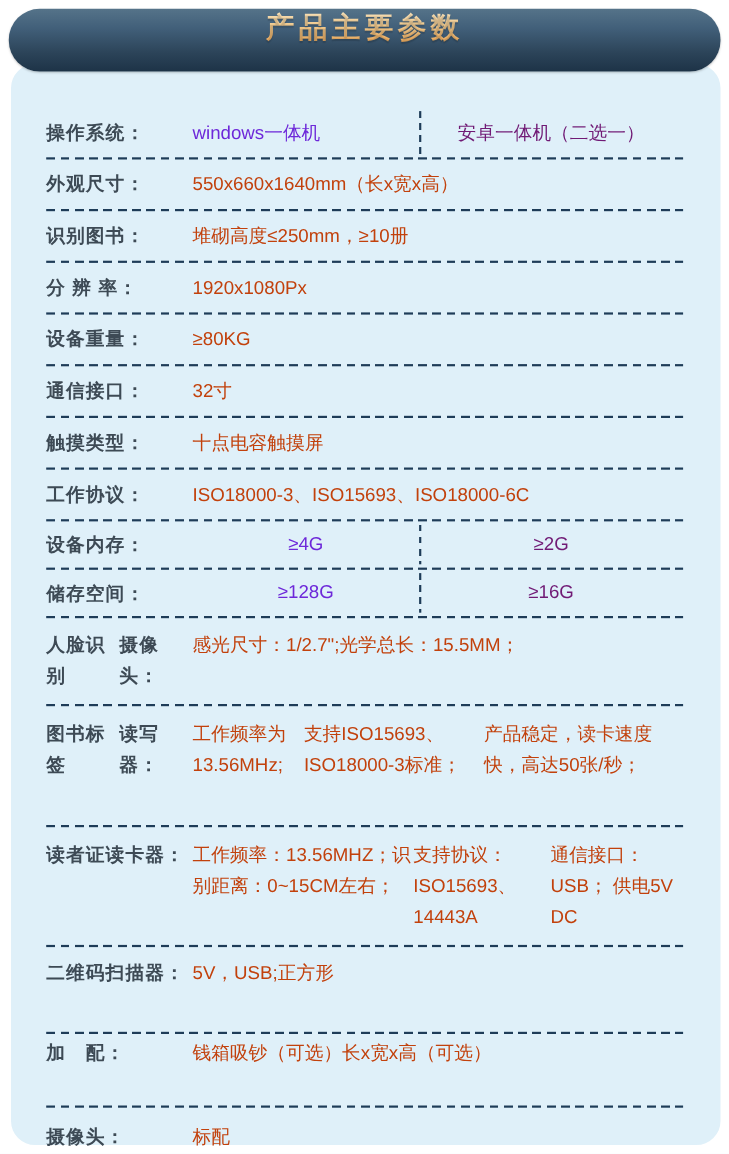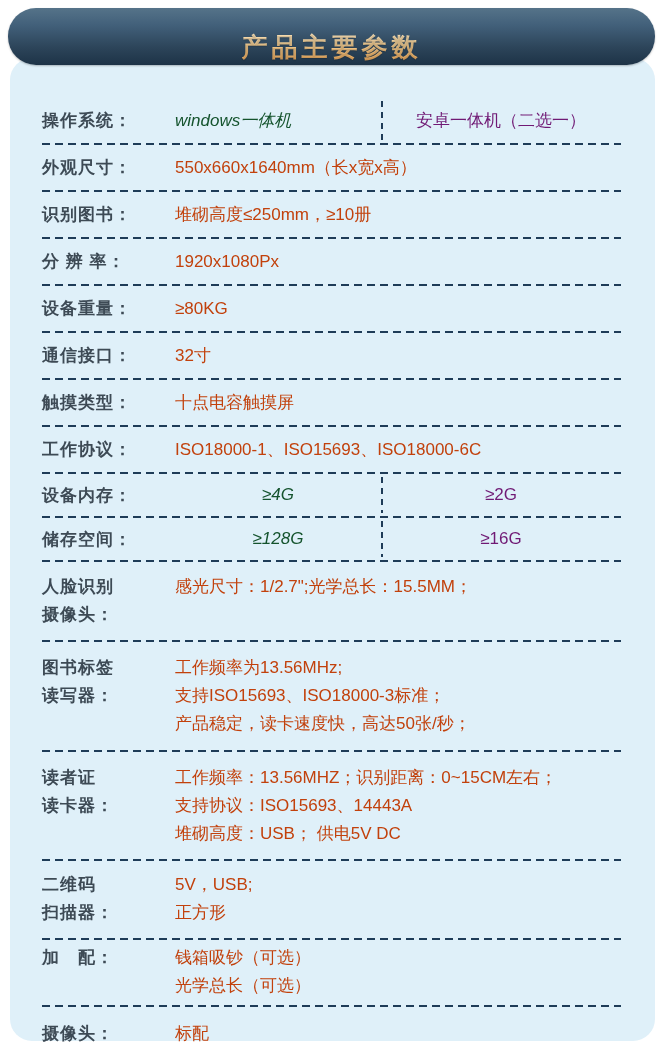--- a/index.html
+++ b/index.html
@@ -8,21 +8,21 @@
     background:#ffffff;
     position:relative;
     font-family:"Liberation Sans","DejaVu Sans",sans-serif;
     overflow:hidden;
   }
   
   .banner{
     position:absolute;top:8px;left:8px;right:8px;height:57px;
     border-radius:28px;
     background:linear-gradient(180deg,#557389 0%,#42607a 30%,#2c4459 70%,#1d3347 100%);
-    display:flex;align-items:flex-end;justify-content:center;
+    display:flex;align-items:flex-start;justify-content:center;
     z-index:2;
     box-shadow:0 1px 2px rgba(0,0,0,.25);
   }
   .banner-title{
     font-size:26px;font-weight:bold;letter-spacing:4px;
     background:linear-gradient(180deg,#f9e6c2 0%,#f0c98d 45%,#e89f4e 100%);
     -webkit-background-clip:text;background-clip:text;
     color:transparent;
     text-shadow:0 1px 1px rgba(0,0,0,.15);
   }
@@ -56,25 +56,25 @@
   .h108{height:108px}
   .h107{height:107px}
   .h77{height:77px}
   .h65{height:65px}
   .h52{height:52px}
   .multi{align-items:flex-start;}
   .multi.pt11{padding-top:11px}
   .multi.pt12{padding-top:12px}
   .multi.pt10{padding-top:10px}
   .multi.pt4{padding-top:4px}
-  .stack{display:flex;flex-direction:column;line-height:28px;}
+  .stack{display:flex;flex-direction:row;line-height:28px;}
   .stack span{display:block;}
   
   .cell1{
-    width:206px;flex:0 0 206px;color:#14532d;font-style:italic;
+    width:206px;flex:0 0 206px;color:#6d28d9;
   }
   .cell1.center{text-align:center;}
   .cell2{
     flex:1;text-align:center;color:#701a75;
   }
   .vdiv{
     width:2px;flex:0 0 2px;align-self:stretch;
     margin:3px 0;
     background:repeating-linear-gradient(180deg,#1e3c58 0 6px,transparent 6px 11px);
   }
@@ -132,21 +132,21 @@
   <div class="hdiv"></div>
 
   <div class="row h45">
     <span class="label">触摸类型：</span>
     <span class="value">十点电容触摸屏</span>
   </div>
   <div class="hdiv"></div>
 
   <div class="row h45">
     <span class="label">工作协议：</span>
-    <span class="value">ISO18000-1、ISO15693、ISO18000-6C</span>
+    <span class="value">ISO18000-3、ISO15693、ISO18000-6C</span>
   </div>
   <div class="hdiv"></div>
 
   <div class="row h42">
     <span class="label">设备内存：</span>
     <span class="cell1 center">≥4G</span>
     <span class="vdiv"></span>
     <span class="cell2">≥2G</span>
   </div>
   <div class="hdiv"></div>
@@ -184,21 +184,21 @@
   <div class="hdiv"></div>
 
   <div class="row multi pt12 h107">
     <span class="label stack">
       <span>读者证</span>
       <span>读卡器：</span>
     </span>
     <span class="value stack">
       <span>工作频率：13.56MHZ；识别距离：0~15CM左右；</span>
       <span>支持协议：ISO15693、14443A</span>
-      <span>堆砌高度：USB； 供电5V DC</span>
+      <span>通信接口：USB； 供电5V DC</span>
     </span>
   </div>
   <div class="hdiv"></div>
 
   <div class="row multi pt10 h77">
     <span class="label stack">
       <span>二维码</span>
       <span>扫描器：</span>
     </span>
     <span class="value stack">
@@ -207,21 +207,21 @@
     </span>
   </div>
   <div class="hdiv"></div>
 
   <div class="row multi pt4 h65">
     <span class="label stack">
       <span>加　配：</span>
     </span>
     <span class="value stack">
       <span>钱箱吸钞（可选）</span>
-      <span>光学总长（可选）</span>
+      <span>长x宽x高（可选）</span>
     </span>
   </div>
   <div class="hdiv"></div>
 
   <div class="row h52">
     <span class="label">摄像头：</span>
     <span class="value">标配</span>
   </div>
 
 </div>

